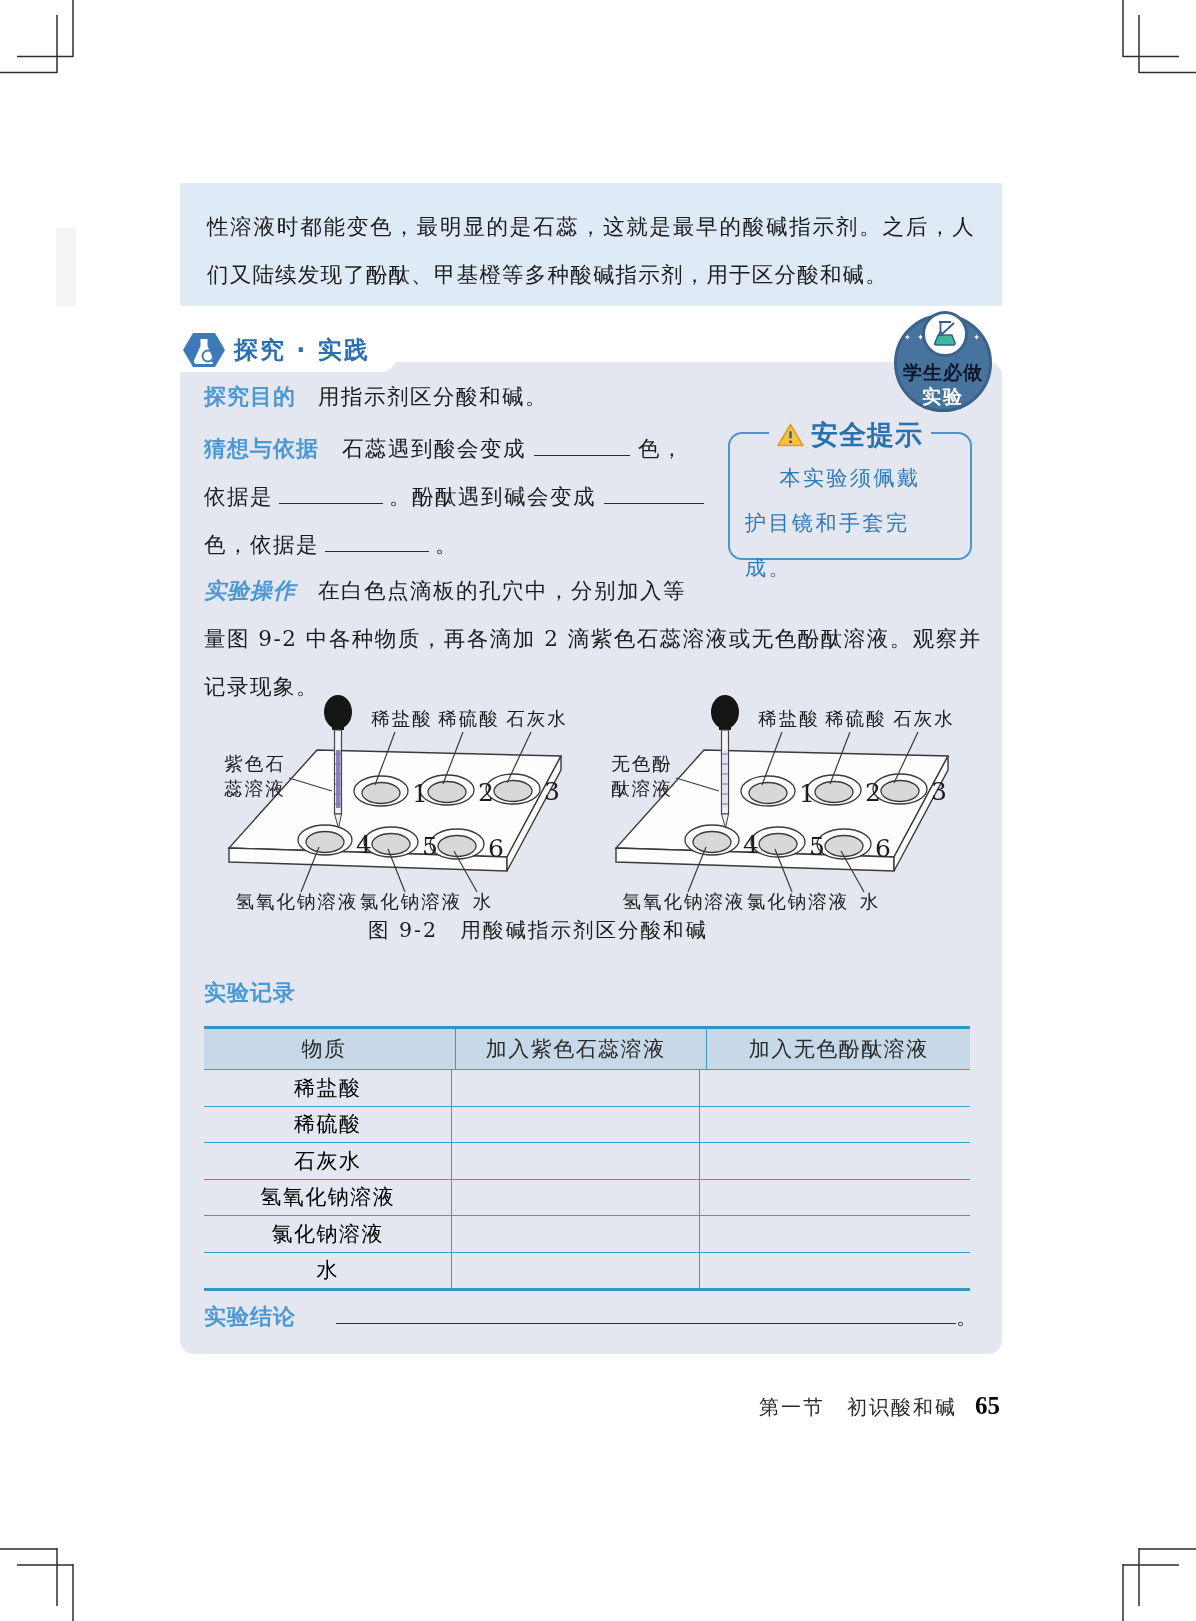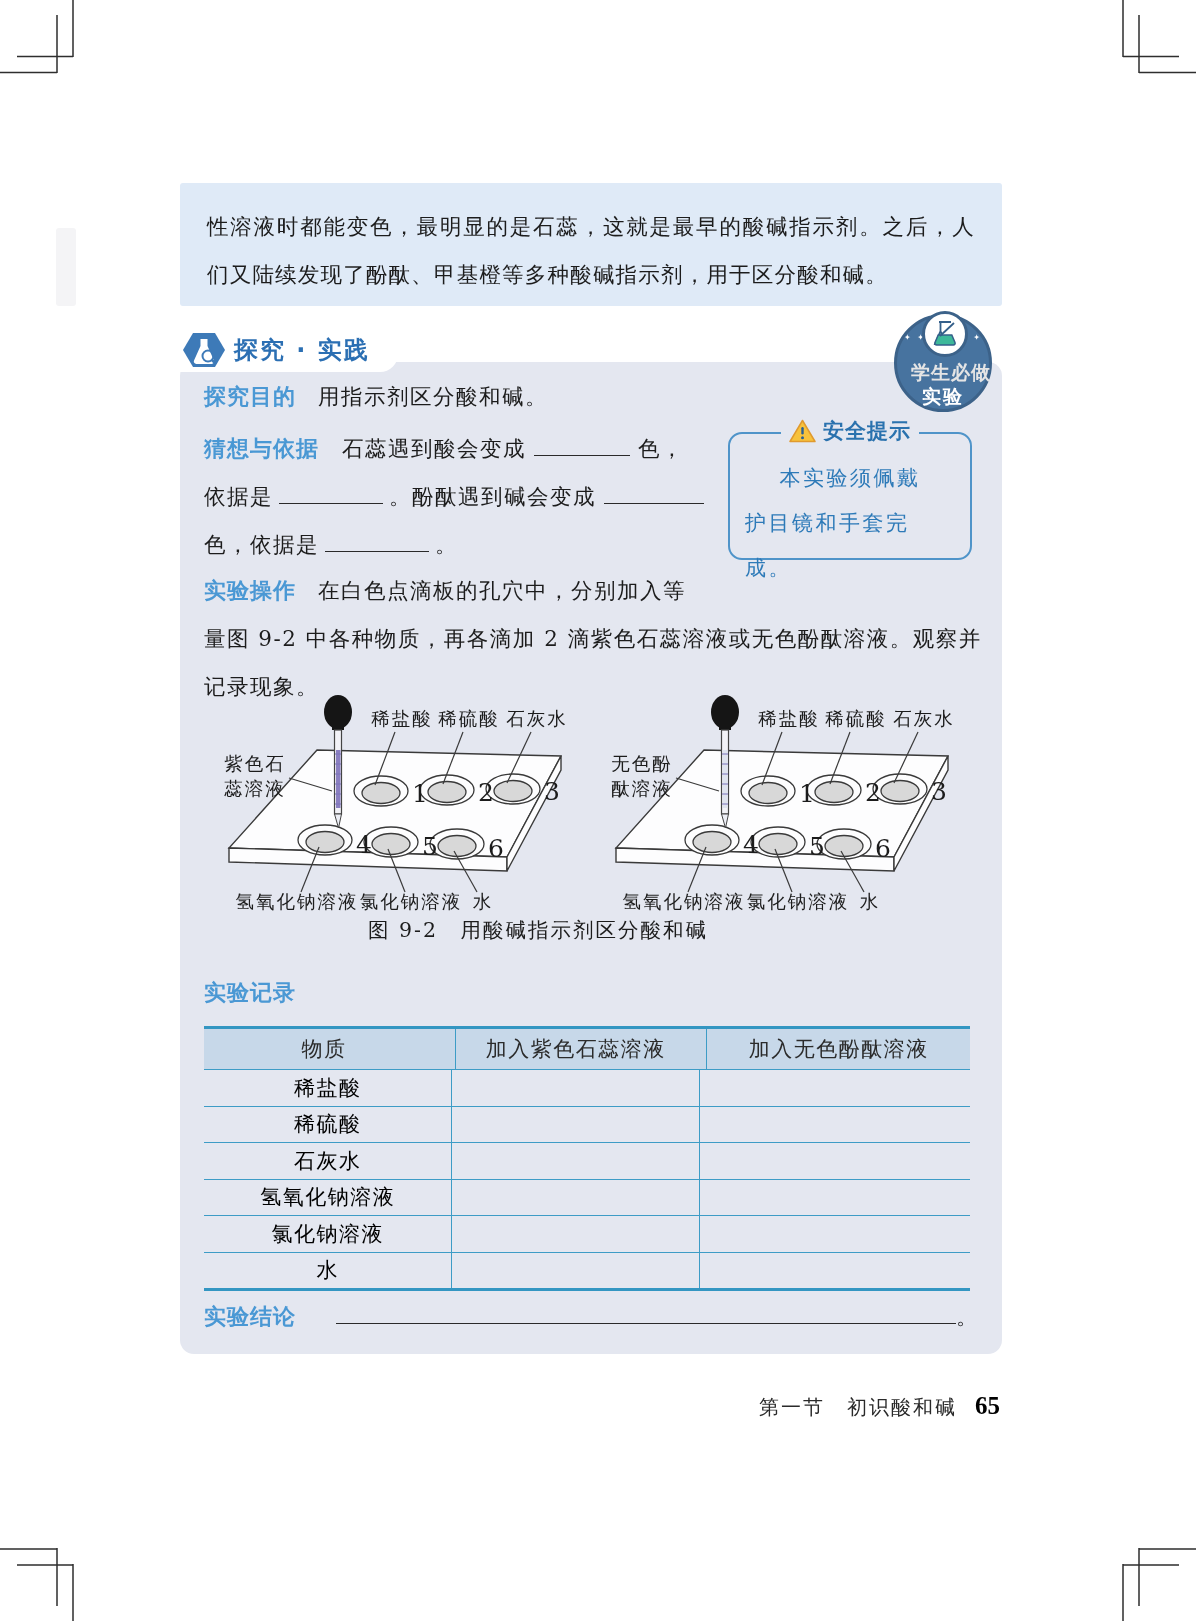--- a/index.html
+++ b/index.html
@@ -35,22 +35,22 @@
 
   
   .badge { left:894px; top:314px; width:98px; height:98px; background:#47739f;
     border:3px solid #3c6289; border-radius:50%; z-index:5; }
   .badge-circle { position:absolute; left:25px; top:-6px; width:46px; height:46px;
     background:#ffffff; border:3px solid #3c6289; border-radius:50%;
     display:flex; align-items:center; justify-content:center; }
   .badge-stars { position:absolute; top:16px; color:#ffffff; font-size:8px; letter-spacing:2px;
     font-family:"DejaVu Sans",sans-serif; }
   .badge-t1 { position:absolute; left:0; top:43px; width:100%; text-align:center;
-    color:#e5e5e5; font-family:"DejaVu Sans","Liberation Sans",sans-serif;
-    font-weight:bold; font-size:19px; letter-spacing:1px;margin-left:8px; }
+    color:#0f172a; font-family:"DejaVu Sans","Liberation Sans",sans-serif;
+    font-weight:bold; font-size:19px; letter-spacing:1px; }
   .badge-t2 { position:absolute; left:0; top:67px; width:100%; text-align:center;
     color:#ffffff; font-family:"DejaVu Sans","Liberation Sans",sans-serif;
     font-weight:bold; font-size:19px; letter-spacing:2px; }
 
   
   .main-box { left:180px; top:362px; width:822px; height:992px; background:#e4e7f0; border-radius:14px; }
 
   .blue-label {
     font-family:"DejaVu Sans","Liberation Sans",sans-serif; font-weight:bold;
     font-size:22px; color:#4a98d4; letter-spacing:1px;
@@ -62,21 +62,21 @@
 
   
   .safety-box {
     left:728px; top:432px; width:244px; height:128px;
     border:2px solid #4f94c9; border-radius:14px;
   }
   .safety-title {
     position:absolute; left:50%; top:-17px; transform:translateX(-50%);
     background:#e4e7f0; padding:0 8px; display:flex; align-items:center; gap:7px;
     font-family:"DejaVu Sans","Liberation Sans",sans-serif; font-weight:bold;
-    font-size:21px; color:#2a72ae; letter-spacing:1px; white-space:nowrap;
+    font-size:27px; color:#2a72ae; letter-spacing:1px; white-space:nowrap;
   }
   .safety-body {
     position:absolute; left:0; top:22px; width:100%; padding:0 15px;
     font-size:21px; color:#2d7ab8; line-height:45px; letter-spacing:2.5px;
   }
   .safety-line1 { text-align:center; }
 
   
   .diagram { position:absolute; width:395px; height:232px; }
   .diagram text { font-family:"DejaVu Serif",serif; fill:#1c1c1c; }
@@ -189,21 +189,21 @@
       </svg>
       <span>安全提示</span>
     </div>
     <div class="safety-body">
       <div class="safety-line1">本实验须佩戴</div>
       <div>护目镜和手套完成。</div>
     </div>
   </div>
 
   <div class="row" style="left:204px; top:576px;">
-    <span class="blue-label" style="width:114px;">实验操作</span>
+    <span class="blue-label" style="width:114px;font-style:italic;">实验操作</span>
     <span class="body-text">在白色点滴板的孔穴中，分别加入等</span>
   </div>
   <div class="row" style="left:204px; top:624px;">
     <span class="body-text">量图 9-2 中各种物质，再各滴加 2 滴紫色石蕊溶液或无色酚酞溶液。观察并</span>
   </div>
   <div class="row" style="left:204px; top:672px;">
     <span class="body-text">记录现象。</span>
   </div>
 
   <div class="diagram" style="left:205px; top:692px;">

